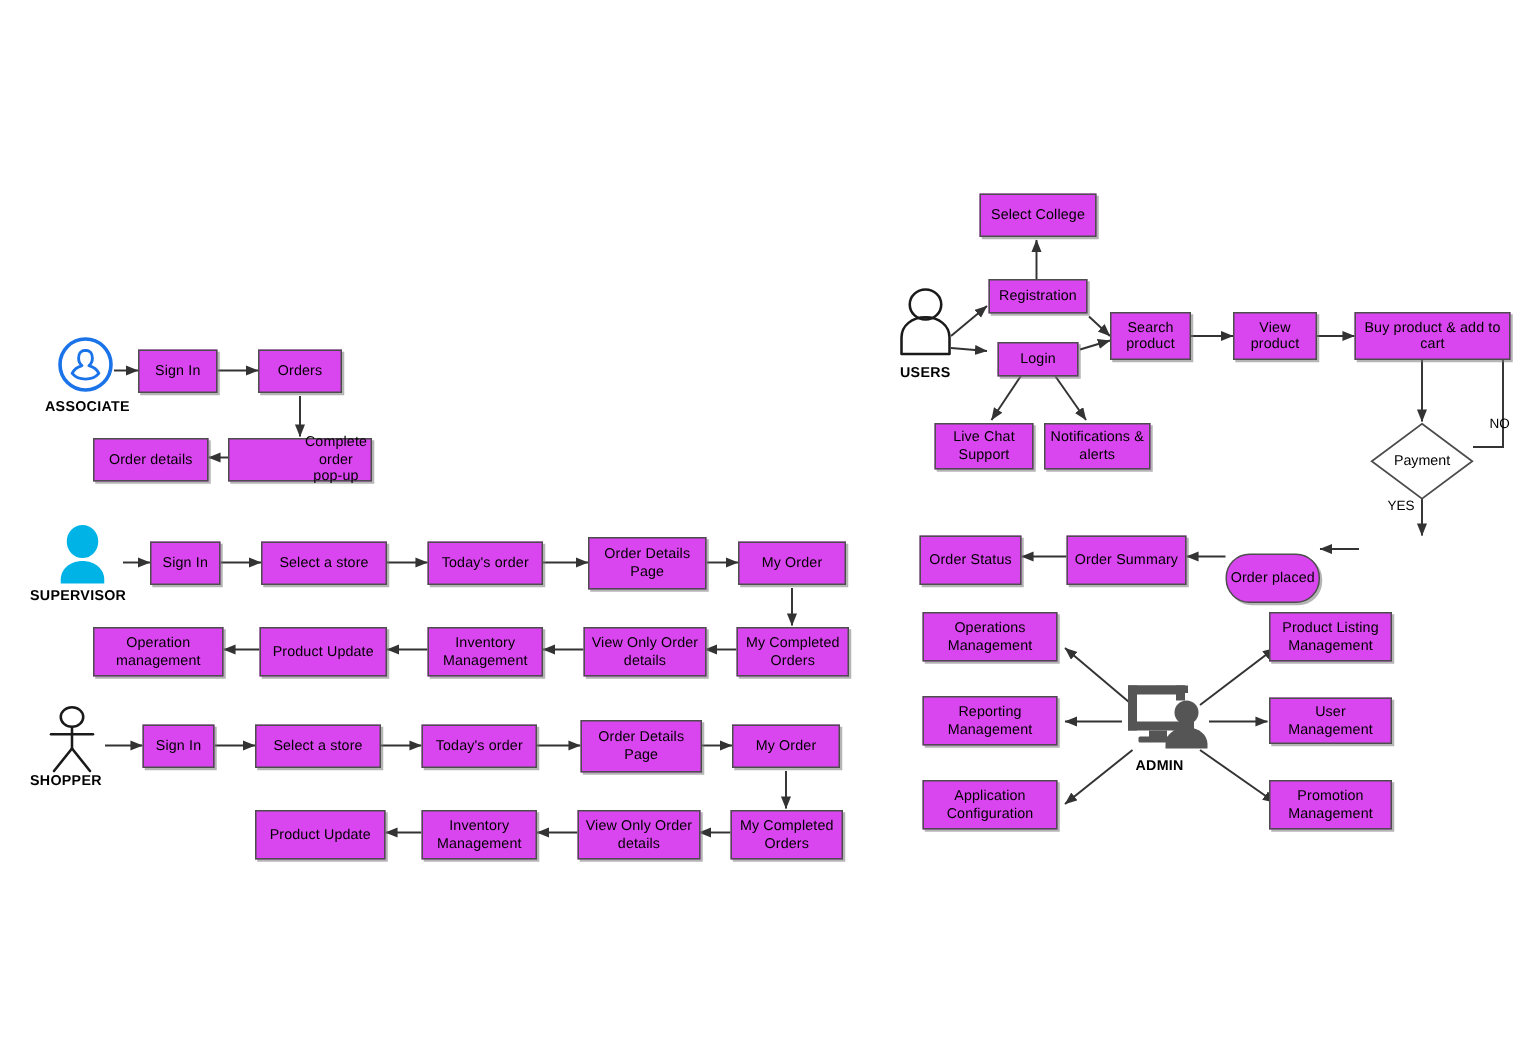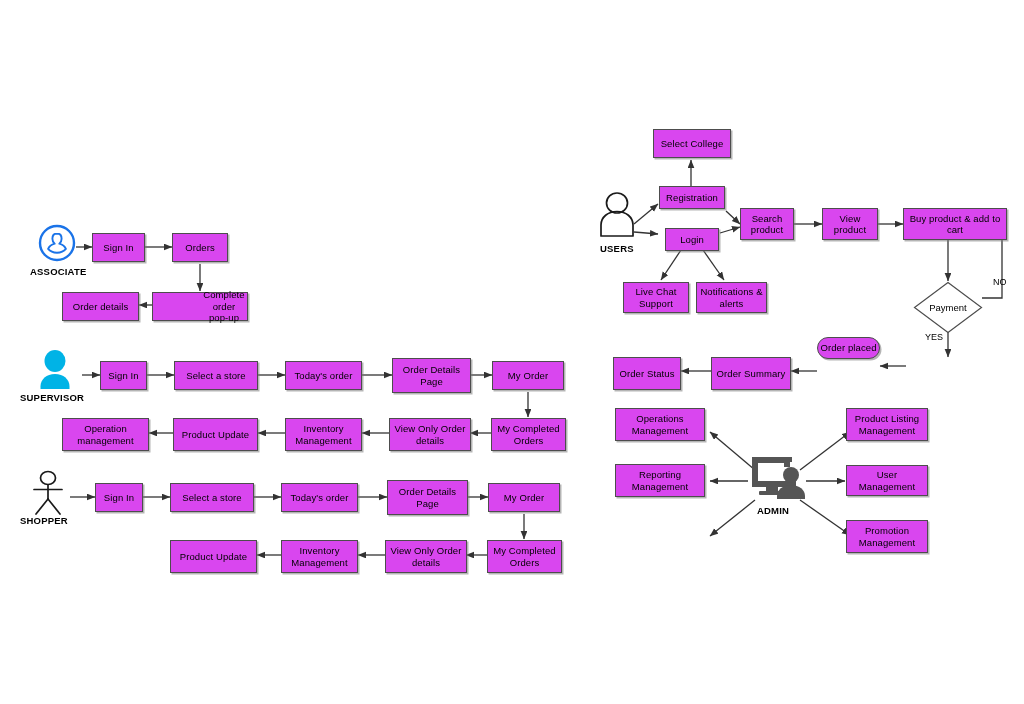--- a/index.html
+++ b/index.html
@@ -270,21 +270,21 @@
     </div>
   <div class="node" style="left:740px; top:208px; width:54px; height:32px;">
       <span>Search product</span>
     </div>
   <div class="node" style="left:822px; top:208px; width:56px; height:32px;">
       <span>View product</span>
     </div>
   <div class="node" style="left:903px; top:208px; width:104px; height:32px;">
       <span>Buy product &amp; add to cart</span>
     </div>
-  <div class="node" style="left:817px; top:337px; width:63px; height:22px;border-radius:16px;">
+  <div class="node" style="left:817px; top:369px; width:63px; height:33px;border-radius:16px;">
       <span>Order placed</span>
     </div>
   <div class="node" style="left:711px; top:357px; width:80px; height:33px;">
       <span>Order Summary</span>
     </div>
   <div class="node" style="left:613px; top:357px; width:68px; height:33px;">
       <span>Order Status</span>
     </div>
 
   <div class="diamond" style="left:913px; top:281px; width:70px; height:53px;">
@@ -314,20 +314,23 @@
     </svg>
   </div>
   <div class="actor-label" style="left:757px; top:505px;">ADMIN</div>
 
   <div class="node" style="left:615px; top:408px; width:90px; height:33px;">
       <span>Operations Management</span>
     </div>
   <div class="node" style="left:615px; top:464px; width:90px; height:33px;">
       <span>Reporting Management</span>
     </div>
+  <div class="node" style="left:615px; top:520px; width:90px; height:33px;">
+      <span>Application Configuration</span>
+    </div>
 
   <div class="node" style="left:846px; top:408px; width:82px; height:33px;">
       <span>Product Listing Management</span>
     </div>
   <div class="node" style="left:846px; top:465px; width:82px; height:31px;">
       <span>User Management</span>
     </div>
   <div class="node" style="left:846px; top:520px; width:82px; height:33px;">
       <span>Promotion Management</span>
     </div>

